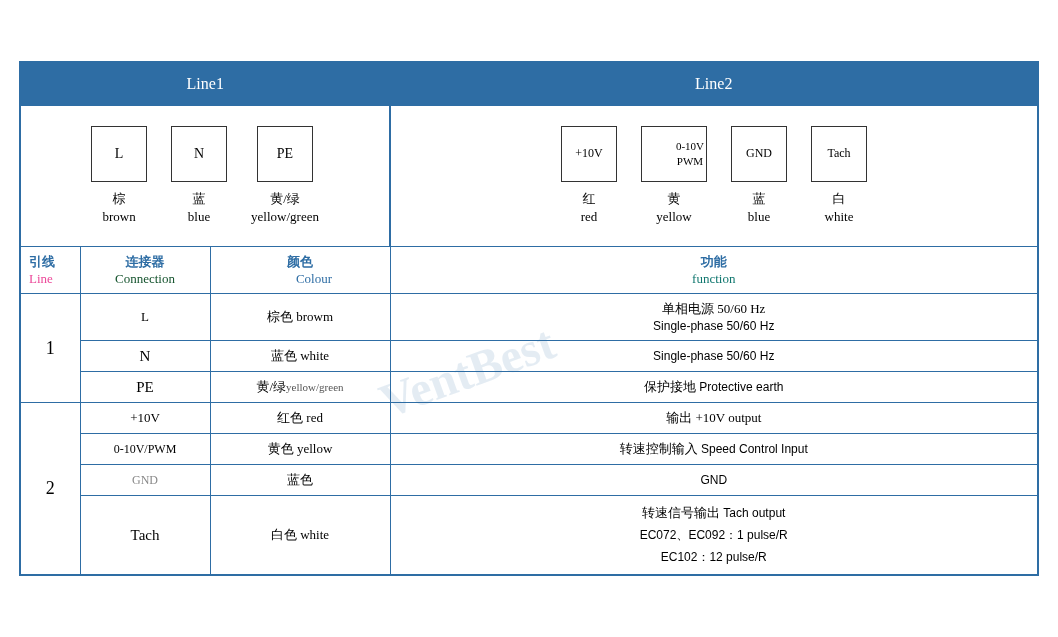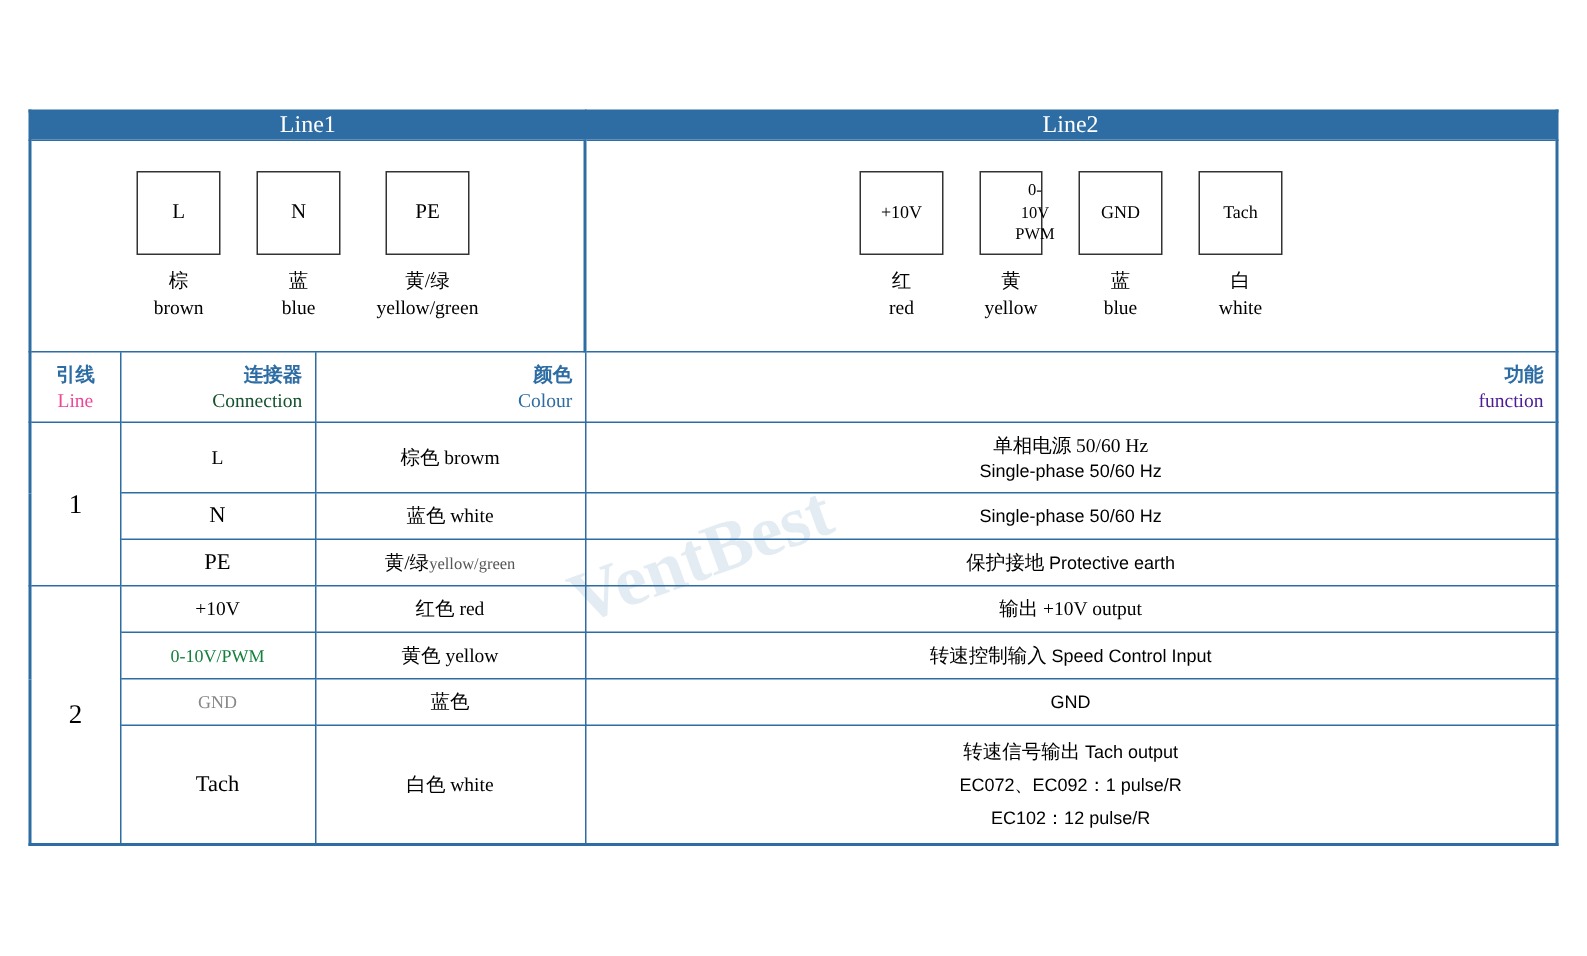--- a/index.html
+++ b/index.html
@@ -22,21 +22,21 @@
       border: 1px solid #2e6da4;
       padding: 4px 8px;
       vertical-align: middle;
       text-align: center;
     }
     .header-row th {
       background-color: #2e6da4;
       color: #fff;
       font-size: 16px;
       font-weight: normal;
-      padding: 0;
+      padding: 12px;
     }
     .diagram-row td {
       padding: 16px 8px;
       border: 1px solid #2e6da4;
     }
     .connector-box {
       display: inline-flex;
       flex-direction: column;
       align-items: center;
       margin: 0 12px;
@@ -61,21 +61,21 @@
       justify-content: center;
       align-items: flex-end;
     }
     .col-header-row th {
       background-color: #fff;
       color: #2e6da4;
       font-weight: bold;
       font-size: 13px;
       padding: 6px 8px;
       border: 1px solid #2e6da4;
-      text-align: right;
+      text-align: center;
     }
     .col-header-row th:first-child {
       text-align: center;
     }
     .data-row td {
       font-size: 13px;
       padding: 6px 10px;
     }
     .data-row td:first-child {
       font-size: 15px;
@@ -95,21 +95,21 @@
       user-select: none;
     }
     .table-wrapper {
       position: relative;
       display: inline-block;
     }
     .function-cell {
       text-align: left;
     }
     .connector-square-double {
-      width: 42px;
+      width: 66px;
       height: 56px;
       border: 1.5px solid #333;
       display: flex;
       align-items: center;
       justify-content: center;
       font-size: 12px;
       margin-bottom: 8px;
       line-height: 1.3;
       padding-left: 32px;
     }
@@ -165,35 +165,35 @@
             </div>
             <div class="connector-box">
               <div class="connector-square" style="font-size:12px;">Tach</div>
               <div class="connector-label">白<br>white</div>
             </div>
           </div>
         </td>
       </tr>
 
       <tr class="col-header-row" style="background-color:#e8f0f8;">
-        <th style="text-align:center; width:60px;">
+        <th style="text-align:left; width:60px;">
           <span>引线</span><br>
           <span style="font-weight:normal; color:#ec4899;">Line</span>
         </th>
         <th style="width:130px;">
           <span>连接器</span><br>
           <span style="font-weight:normal; color:#14532d;">Connection</span>
         </th>
         <th style="width:180px;">
           <span>颜色</span><br>
           <span style="font-weight:normal; color:#2e6da4;margin-left:28px;">Colour</span>
         </th>
         <th colspan="5">
           <span>功能</span><br>
-          <span style="font-weight:normal; color:#4c1d95;">function</span>
+          <span style="font-weight:normal; color:#0f766e;">function</span>
         </th>
       </tr>
 
       <tr class="data-row">
         <td rowspan="3" style="font-size:18px; border-right:1px solid #2e6da4;">1</td>
         <td>L</td>
         <td>棕色 browm</td>
         <td colspan="5" class="function-cell">单相电源 50/60 Hz<br><span class="monospace">Single-phase 50/60 Hz</span></td>
       </tr>
       <tr class="data-row">
@@ -207,21 +207,21 @@
         <td colspan="5" class="function-cell">保护接地 <span class="monospace">Protective earth</span></td>
       </tr>
 
       <tr class="data-row">
         <td rowspan="4" style="font-size:18px; border-right:1px solid #2e6da4; border-top: 1.5px solid #2e6da4;">2</td>
         <td>+10V</td>
         <td>红色 red</td>
         <td colspan="5" class="function-cell">输出 +10V output</td>
       </tr>
       <tr class="data-row">
-        <td style="font-size:12px; color:#15803d;margin-top:12px;">0-10V/PWM</td>
+        <td style="font-size:12px; color:#000000;margin-top:12px;">0-10V/PWM</td>
         <td>黄色 yellow</td>
         <td colspan="5" class="function-cell">转速控制输入 <span class="monospace">Speed Control Input</span></td>
       </tr>
       <tr class="data-row">
         <td style="font-size:12px; color:#888;">GND</td>
         <td>蓝色</td>
         <td colspan="5" class="function-cell"><span class="monospace">GND</span></td>
       </tr>
       <tr class="data-row">
         <td>Tach</td>

